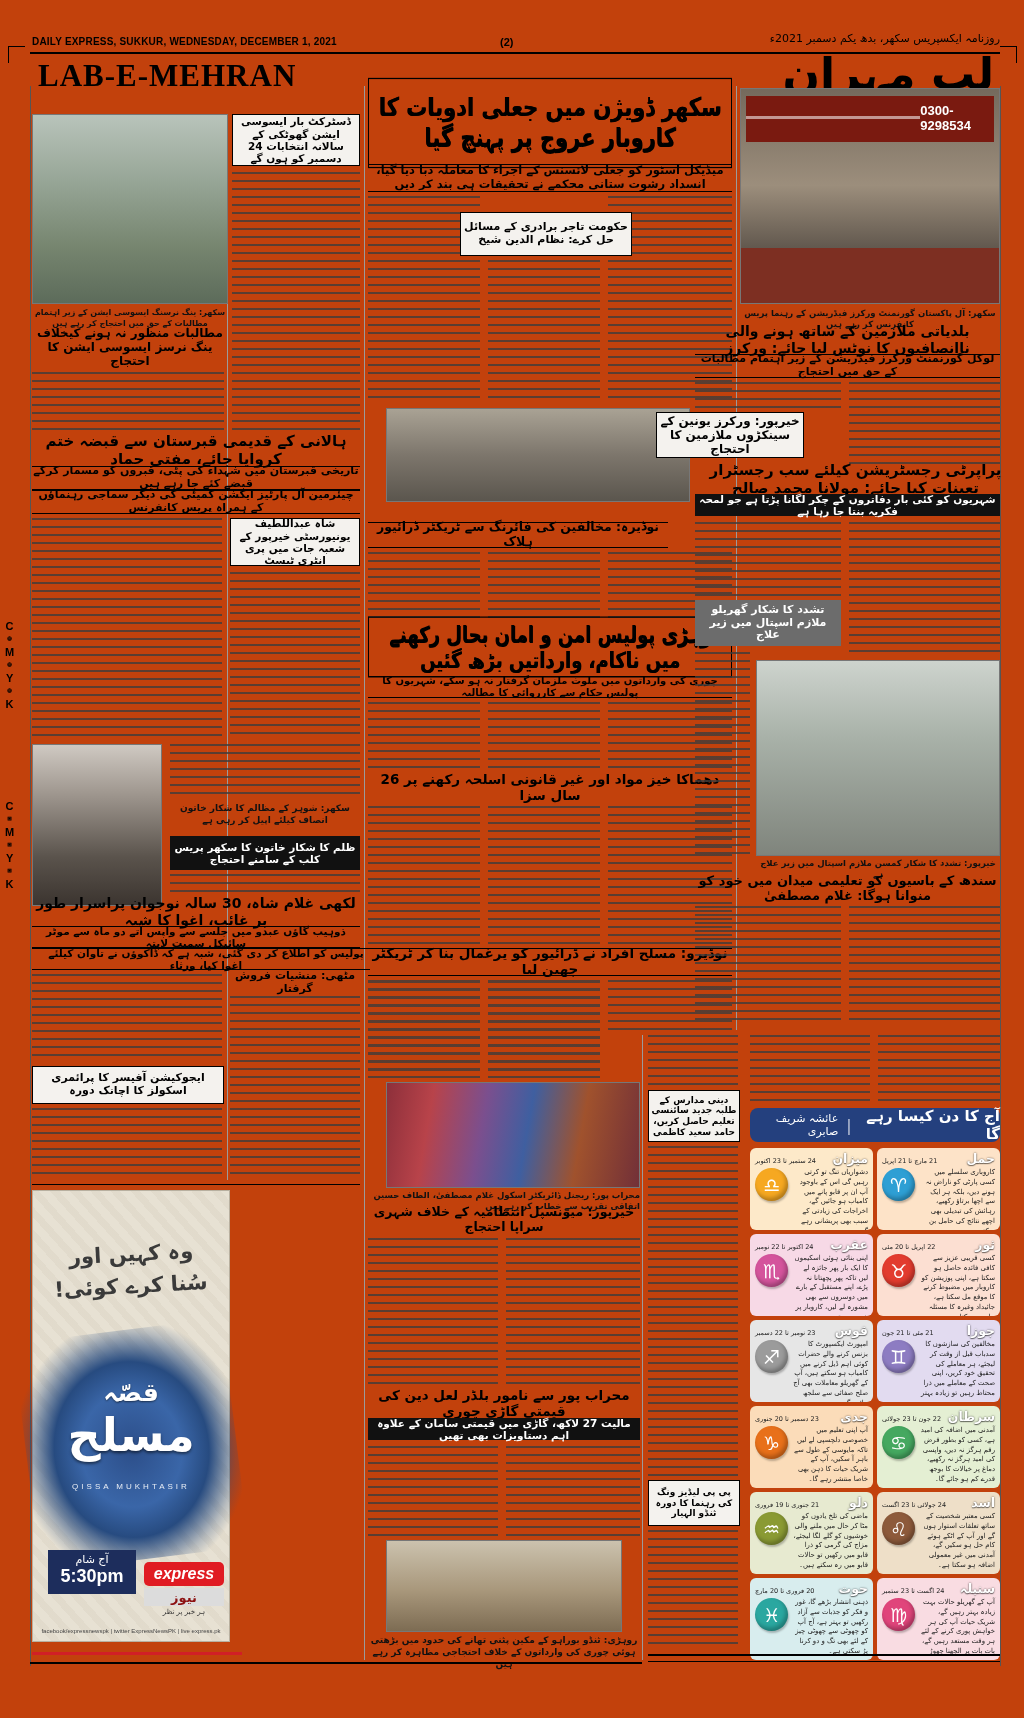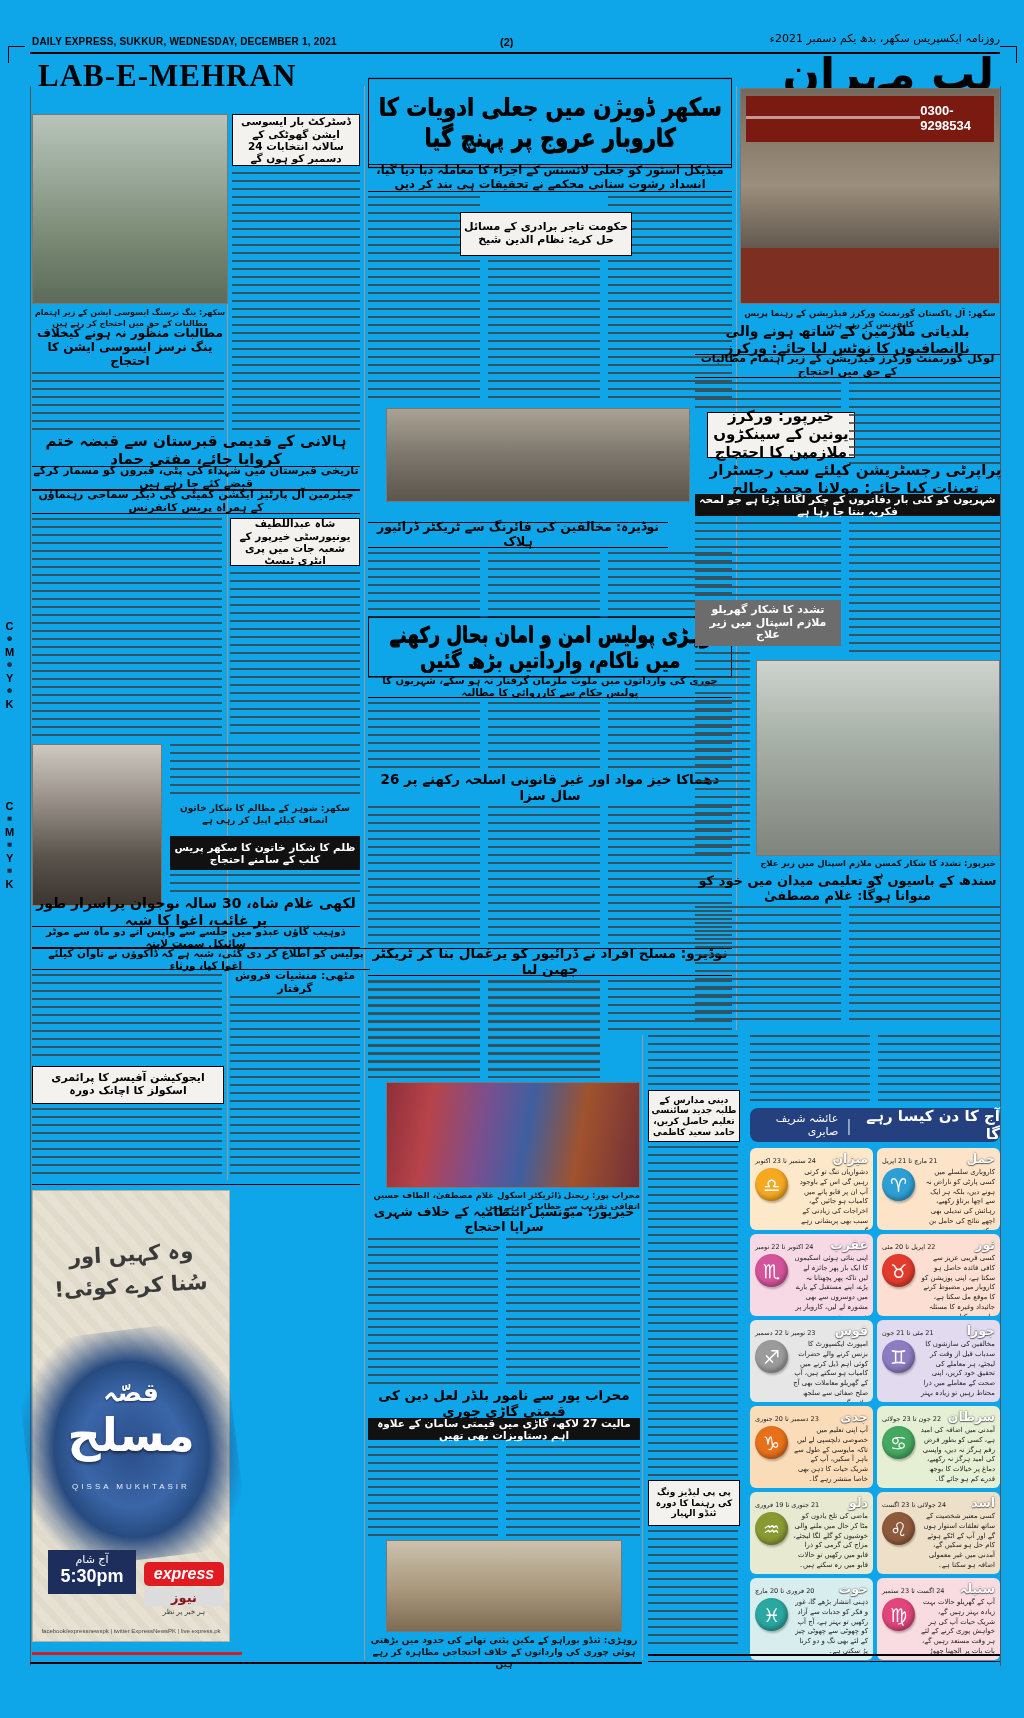--- a/index.html
+++ b/index.html
@@ -1,16 +1,16 @@
 <!DOCTYPE html>
 <html lang="ur"><head>
 <meta charset="utf-8">
 <style>
   html,body{margin:0;padding:0;background:#fff;}
-  .page{position:relative;width:1024px;height:1718px;background:#0ea5e9;overflow:hidden;
+  .page{position:relative;width:1024px;height:1718px;background:#c2410c;overflow:hidden;
         font-family:"DejaVu Sans",sans-serif;}
   .abs{position:absolute;}
   .txt{background:repeating-linear-gradient(to bottom,#3c3c3c 0 2.5px,transparent 2.5px 8px);opacity:.78;}
   .hr{background:#000;height:1px;}
   .vr{background:#9b9b9b;width:1px;}
   .h{font-family:"DejaVu Sans",sans-serif;font-weight:bold;direction:rtl;text-align:center;
      line-height:1.18;color:#000;display:flex;align-items:center;justify-content:center;}
   .bar{border-top:1px solid #000;border-bottom:1px solid #000;}
   .box{border:1px solid #000;background:#f4f2ee;}
   .rev{background:#111;color:#fff;}
@@ -189,21 +189,21 @@
     <div style="position:absolute;left:6px;top:8px;right:6px;height:46px;background:#7a1a10;box-shadow:0 0 0 2px #caa 0;display:flex;flex-direction:row;align-items:center;justify-content:flex-end;">
       <div style="width:80%;height:3px;background:rgba(255,255,255,.55);margin-bottom:3px;"></div>
       <div style="color:#fff;font-weight:bold;font-size:13px;font-family:'Liberation Sans',sans-serif;padding-bottom:3px;">0300-9298534</div>
     </div>
   </div>
   <div class="abs cap" style="left:740px;top:308px;width:260px;font-size:8.5px;">سکھر: آل پاکستان گورنمنٹ ورکرز فیڈریشن کے رہنما پریس کانفرنس کر رہے ہیں</div>
   <div class="abs h" style="left:695px;top:328px;width:305px;height:24px;font-size:14px;">بلدیاتی ملازمین کے ساتھ ہونے والی ناانصافیوں کا نوٹس لیا جائے: ورکرز</div>
   <div class="abs h bar" style="left:695px;top:354px;width:305px;height:22px;font-size:11px;">لوکل گورنمنٹ ورکرز فیڈریشن کے زیر اہتمام مطالبات کے حق میں احتجاج</div>
 
   <div class="abs txt" style="left:695px;top:382px;width:146px;height:26px;"></div>
-  <div class="abs h box" style="left:707px;top:412px;width:146px;height:44px;font-size:15px;">خیرپور: ورکرز یونین کے سینکڑوں ملازمین کا احتجاج</div>
+  <div class="abs h box" style="left:656px;top:412px;width:146px;height:44px;font-size:12px;">خیرپور: ورکرز یونین کے سینکڑوں ملازمین کا احتجاج</div>
   <div class="abs txt" style="left:849px;top:382px;width:151px;height:82px;"></div>
 
   <div class="abs h" style="left:695px;top:468px;width:305px;height:24px;font-size:15px;margin-left:8px;">پراپرٹی رجسٹریشن کیلئے سب رجسٹرار تعینات کیا جائے: مولانا محمد صالح</div>
   <div class="abs h rev" style="left:695px;top:494px;width:305px;height:22px;font-size:10.5px;">شہریوں کو کئی بار دفاتروں کے چکر لگانا پڑتا ہے جو لمحہ فکریہ بنتا جا رہا ہے</div>
   <div class="abs txt" style="left:695px;top:522px;width:146px;height:74px;"></div>
   <div class="abs txt" style="left:849px;top:522px;width:151px;height:132px;"></div>
 
   <div class="abs h grev" style="left:695px;top:600px;width:146px;height:46px;font-size:11px;padding:2px;box-sizing:border-box;">تشدد کا شکار گھریلو ملازم اسپتال میں زیر علاج</div>
   <div class="abs txt" style="left:695px;top:652px;width:55px;height:204px;"></div>
   <div class="abs photo" style="left:756px;top:660px;width:244px;height:196px;background:linear-gradient(180deg,#ced4ce,#a8b1a8 40%,#7f847c);"></div>

